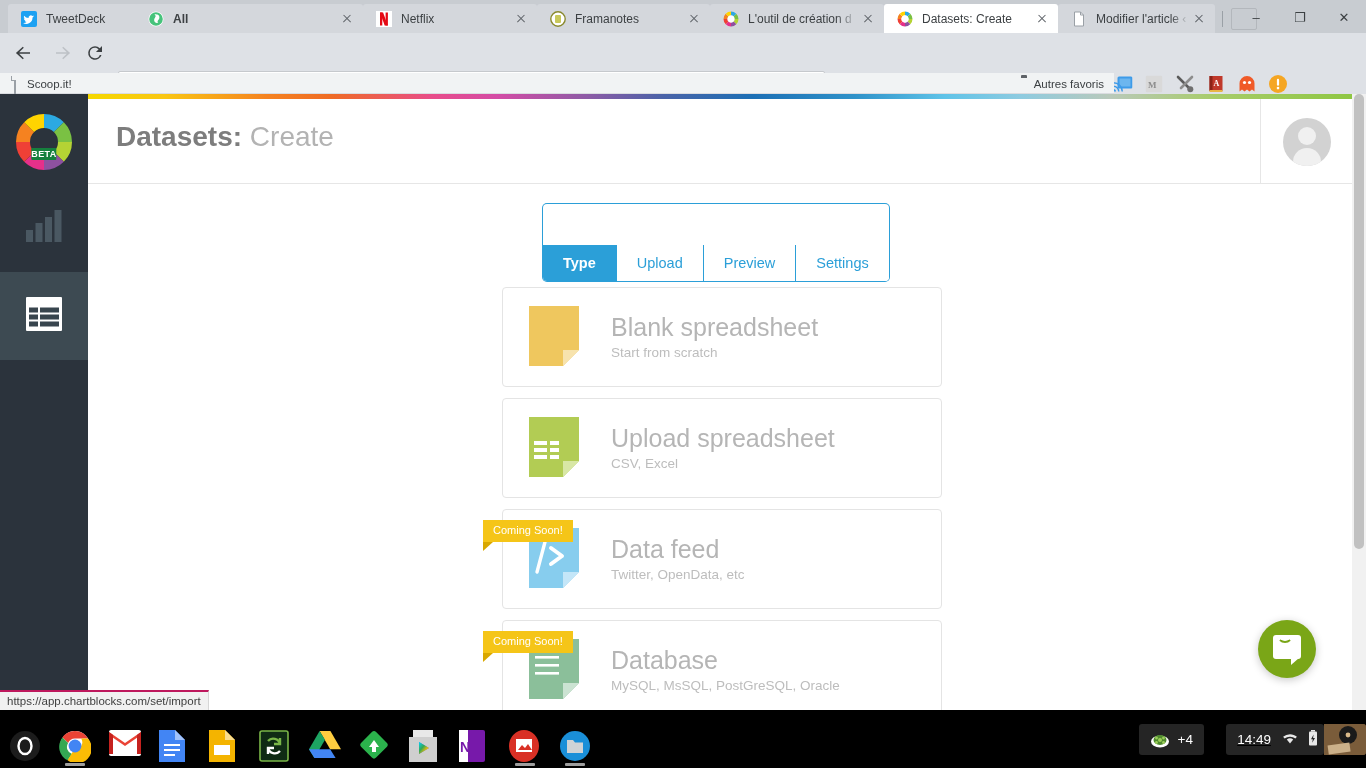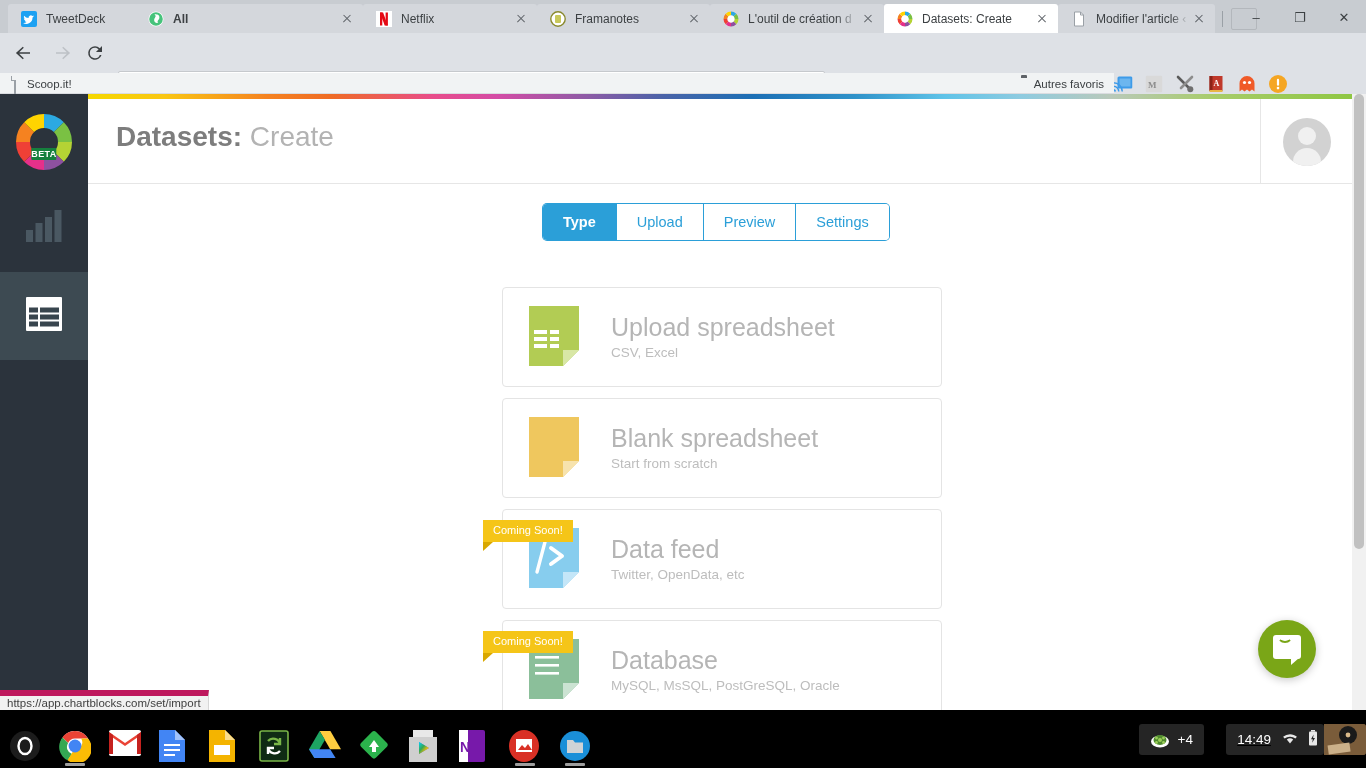--- a/index.html
+++ b/index.html
@@ -123,21 +123,21 @@
   .apptitle .l { color:#b3b3b3; }
   .avatar-box { position:absolute; right:0; top:0; width:92px; height:85px; border-left:1px solid #e6e6e6; }
   .avatar { position:absolute; left:50%; top:50%; transform:translate(-50%,-50%); width:48px; height:48px; border-radius:50%; background:#d2d2d2; overflow:hidden; }
   .avatar .head { position:absolute; left:50%; top:9px; transform:translateX(-50%); width:18px; height:18px; border-radius:50%; background:#f0f0f0; }
   .avatar .body { position:absolute; left:50%; top:30px; transform:translateX(-50%); width:28px; height:22px; border-radius:14px 14px 0 0; background:#f0f0f0; }
 
   
   .tabgroup { position:absolute; left:455px; top:105px; display:flex; border-radius:4px; overflow:hidden; box-shadow:0 0 0 1px #2b9fd8; }
   .tg-btn {
     height:36px; padding:0 20px; display:flex; align-items:center; justify-content:center;
-    background:#fff; color:#2b9fd8; font-size:14.5px; border-right:1px solid #2b9fd8;
+    background:#fff; color:#2b9fd8; font-size:14.5px; border-right:1px solid #2b9fd8;margin-top:41px;
   }
   .tg-btn:last-child { border-right:none; }
   .tg-btn.sel { background:#2b9fd8; color:#fff; font-weight:bold; }
 
   .nextbtn {
     position:absolute; right:40px; top:105px; width:124px; height:36px;
     border:1px solid #cccccc; border-radius:4px; background:#fff;
     display:flex; align-items:center; justify-content:center;
     font-size:14.5px; color:#9b9b9b;
   }
@@ -188,21 +188,21 @@
     border-radius:0 0 10px 10px; border-left-color:transparent; border-right-color:transparent;
   }
 
   
   .pscroll { position:absolute; right:0; top:0; width:14px; height:616px; background:#f1f1f1; }
   .pscroll .thumb { position:absolute; left:2px; top:0px; width:10px; height:455px; background:#c1c1c1; border-radius:5px; }
 
   
   .statusbar {
     position:absolute; left:0; bottom:0; height:20px; max-width:455px;
-    background:#f1f1f1; border-top:6px solid #be185d; border-right:1px solid #d6d6d6;
+    background:#f1f1f1; border-top:2px solid #be185d; border-right:1px solid #d6d6d6;
     display:flex; align-items:center; padding:0 7px;
     font-size:11.5px; color:#404040; z-index:20;
   }
 
   
   .taskbar { position:absolute; left:0; top:710px; width:1366px; height:58px; background:#000000; }
   .tb-apps { position:absolute; left:0; top:0; height:58px; display:flex; align-items:center; }
   .tb-app { width:50px; height:58px; position:relative; }
   .tb-app .ic { position:absolute; left:50%; top:20px; transform:translateX(-50%); width:32px; height:32px; }
   .tb-app .dot { position:absolute; left:50%; transform:translateX(-50%); bottom:2px; width:20px; height:3px; background:#9e9e9e; border-radius:1px; }
@@ -555,40 +555,40 @@
           <div class="tg-btn">
             <span>Settings</span>
           </div>
         </div>
 
 
       <div class="cards" id="cards-host">
           <div class="card">
             <span class="cardico">
               <div class="docico"><svg width="50" height="60" viewBox="0 0 50 60">
+                  <path d="M0 0h50v44L34 60H0z" fill="#efc75e"></path>
+                  <path d="M50 44L34 60V44z" fill="#f7e3ad"></path>
+                </svg></div>
+            </span>
+            <span class="cardtxt"><span class="ctitle">Blank spreadsheet</span><div class="csub">Start from scratch</div></span>
+          </div>
+          <div class="card">
+            <span class="cardico">
+              <div class="docico"><svg width="50" height="60" viewBox="0 0 50 60">
                   <path d="M0 0h50v44L34 60H0z" fill="#b2cc54"></path>
                   <path d="M50 44L34 60V44z" fill="#d8e7a5"></path>
                   <rect x="5" y="24" width="13" height="4" fill="#fff"></rect>
                   <rect x="21" y="24" width="9" height="4" fill="#fff"></rect>
                   <rect x="5" y="31" width="13" height="4" fill="#fff"></rect>
                   <rect x="21" y="31" width="9" height="4" fill="#fff"></rect>
                   <rect x="5" y="38" width="13" height="4" fill="#fff"></rect>
                   <rect x="21" y="38" width="9" height="4" fill="#fff"></rect>
                 </svg></div>
             </span>
             <span class="cardtxt"><span class="ctitle">Upload spreadsheet</span><div class="csub">CSV, Excel</div></span>
-          </div>
-          <div class="card">
-            <span class="cardico">
-              <div class="docico"><svg width="50" height="60" viewBox="0 0 50 60">
-                  <path d="M0 0h50v44L34 60H0z" fill="#efc75e"></path>
-                  <path d="M50 44L34 60V44z" fill="#f7e3ad"></path>
-                </svg></div>
-            </span>
-            <span class="cardtxt"><span class="ctitle">Blank spreadsheet</span><div class="csub">Start from scratch</div></span>
           </div>
           <div class="card">
             <span class="ribbon">Coming Soon!</span>
             <span class="cardico">
               <div class="docico"><svg width="50" height="60" viewBox="0 0 50 60">
                   <path d="M0 0h50v44L34 60H0z" fill="#87cdee"></path>
                   <path d="M50 44L34 60V44z" fill="#c4e6f8"></path>
                   <path d="M16 14L8 44" stroke="#fff" stroke-width="3.4" stroke-linecap="round"></path>
                   <path d="M22 20l11 8-11 8" fill="none" stroke="#fff" stroke-width="4" stroke-linecap="round" stroke-linejoin="round"></path>
                 </svg></div>

